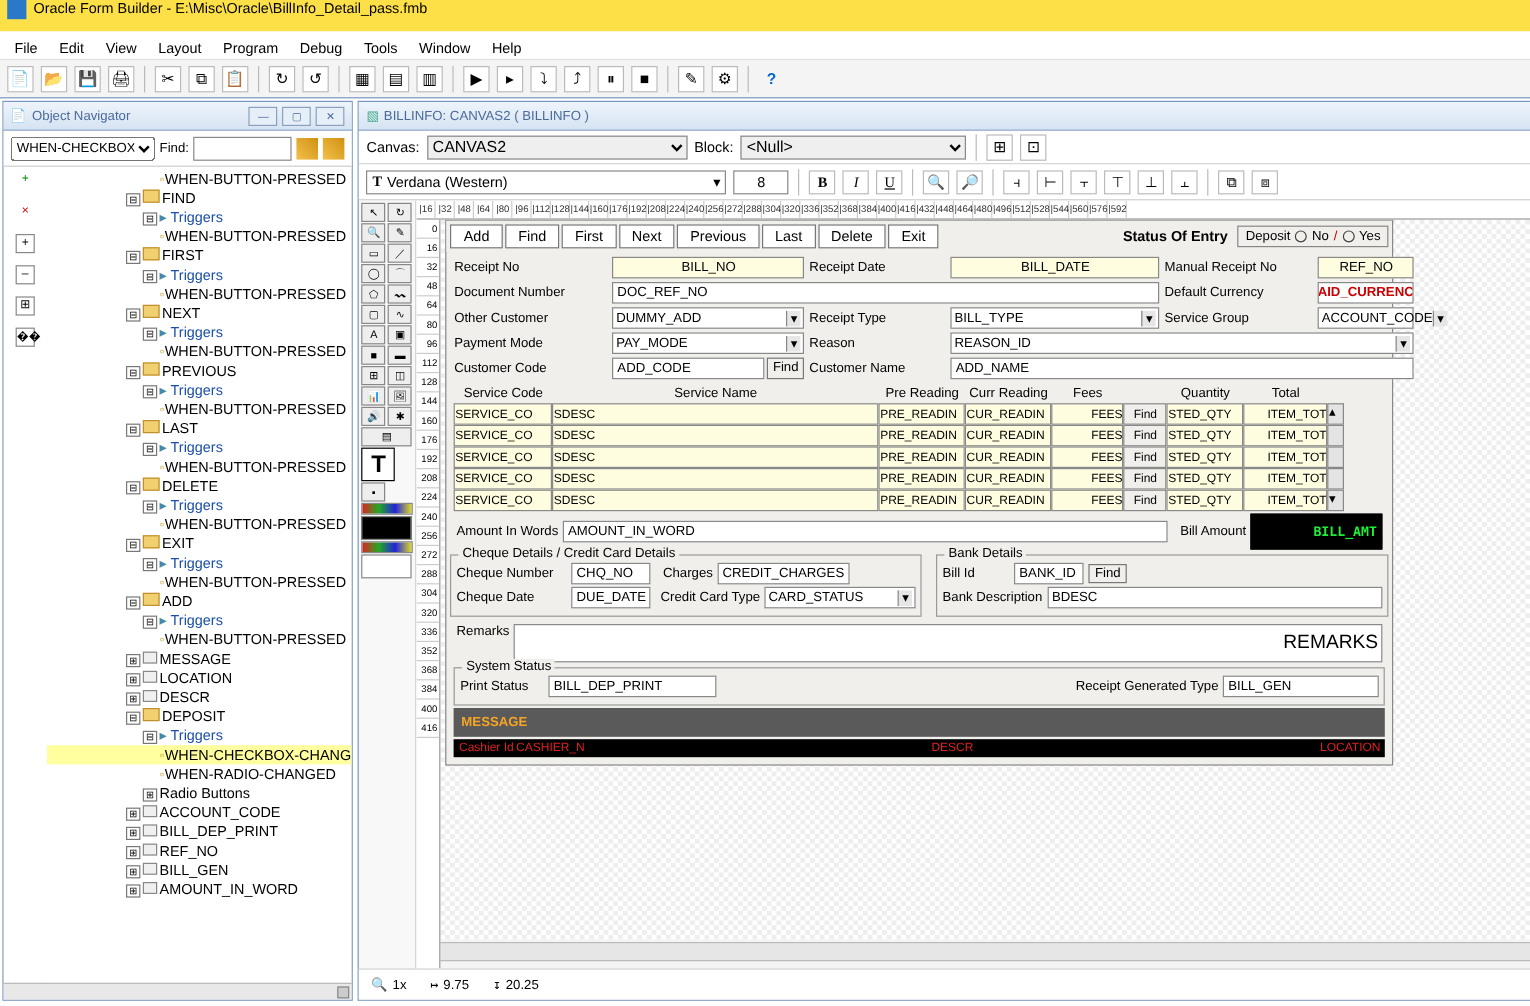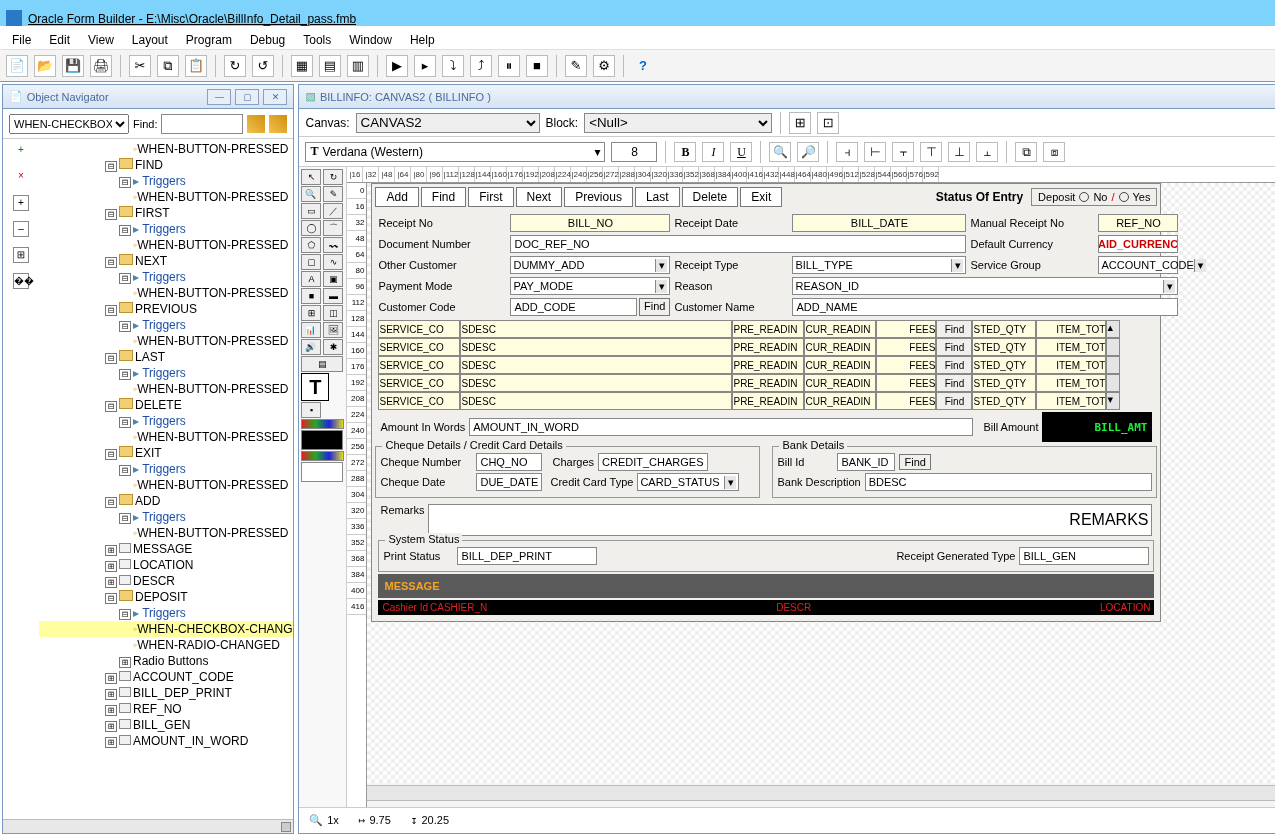--- a/index.html
+++ b/index.html
@@ -1,17 +1,17 @@
 <!DOCTYPE html>
 <html><head>
 <meta charset="utf-8">
 <style>
 * { box-sizing: border-box; margin: 0; padding: 0; font-family: "Segoe UI", Tahoma, sans-serif; }
 body { font-size: 11px; background: #fff; overflow: hidden; width: 1275px; height: 838px; }
-.title-bar { height: 26px; display: flex; align-items: flex-end; padding: 0 6px; background: #7dd3fc; text-decoration: underline; }
+.title-bar { height: 26px; display: flex; align-items: flex-start; padding: 0 6px; background: #fde047; }
 .title-bar .app-icon { width:16px;height:16px;background:#2a78c8;margin-right:6px;display:inline-block; }
 .title-bar .t { font-size:12px; color:#000; }
 .menu-bar { height: 24px; display:flex; align-items:flex-end; gap:2px; padding:0 4px; border-bottom:1px solid #e0e0e0; }
 .menu-bar span { padding:2px 8px; font-size:12px; }
 .toolbar { height: 32px; display:flex; align-items:center; gap:6px; padding:2px 6px; border-bottom:1px solid #7a99c0; background:#f4f4f4; }
 .tool-btn { width:22px;height:22px;display:inline-flex;align-items:center;justify-content:center;border:1px solid #bbb;background:#fff;font-size:13px; }
 .tool-sep { width:1px;height:22px;background:#bbb;margin:0 2px; }
 
 .workspace { display:flex; height: calc(838px - 26px - 24px - 32px - 2px); }
 .panel { border:1px solid #7a99c0; background:#f0f5fb; position:relative; display:flex;flex-direction:column; }
@@ -241,21 +241,21 @@
   <div class="panel right-panel">
     <div class="panel-title">
       <span style="display:flex;align-items:center;gap:4px;">
           <span style="color:#4a8">▧</span>
           <span>BILLINFO: CANVAS2 ( BILLINFO )</span>
         </span>
 
     </div>
     <div class="canvas-toolbar">
       <span>Canvas:</span>
-      <select style="width:184px;"><option>CANVAS2</option></select>
+      <select style="width:217px;"><option>CANVAS2</option></select>
       <span>Block:</span>
       <select style="width:188px;"><option>&lt;Null&gt;</option></select>
       <span class="tool-sep"></span>
       <span class="tool-btn">⊞</span>
       <span class="tool-btn">⊡</span>
     </div>
     <div class="canvas-toolbar2">
       <span class="font-select">
           <span style="font-family:serif;font-weight:bold;">T</span>
           <span style="margin-left:4px;">Verdana (Western)</span>
@@ -411,20 +411,31 @@
 
               <label>Customer Code</label>
               <span style="display:flex;gap:2px;">
                   <span class="fld white" style="flex:1;">ADD_CODE</span>
                   <span class="find-btn">Find</span>
                 </span>
               <label>Customer Name</label>
               <span class="fld white" style="grid-column:span 3;">ADD_NAME</span>
             </div>
 
+            <div class="grid-hdr">
+              <div>Service Code</div>
+              <div>Service Name</div>
+              <div>Pre Reading</div>
+              <div>Curr Reading</div>
+              <div>Fees</div>
+              <div></div>
+              <div>Quantity</div>
+              <div>Total</div>
+              <div></div>
+            </div>
             <div id="grid-rows">
                 <div class="grid-row">
                   <span class="cell">SERVICE_CO</span>
                   <span class="cell">SDESC</span>
                   <span class="cell">PRE_READIN</span>
                   <span class="cell">CUR_READIN</span>
                   <span class="cell ra">FEES</span>
                   <span class="cell btn">Find</span>
                   <span class="cell">STED_QTY</span>
                   <span class="cell ra">ITEM_TOT</span>
@@ -489,21 +500,21 @@
                 <div class="fs-row">
                   <label>Cheque Number</label>
                   <span class="fs-inp" style="width:66px;">CHQ_NO</span>
                   <label class="n" style="margin-left:6px;">Charges</label>
                   <span class="fs-inp" style="width:110px;">CREDIT_CHARGES</span>
                 </div>
                 <div class="fs-row">
                   <label>Cheque Date</label>
                   <span class="fs-inp" style="width:66px;">DUE_DATE</span>
                   <label class="n" style="margin-left:4px;">Credit Card Type</label>
-                  <span class="sel-fld" style="width:102px;">
+                  <span class="sel-fld" style="width:126px;">
                       <span>CARD_STATUS</span>
                       <span class="dd">▾</span>
                     </span>
                 </div>
               </div>
               <div class="fieldset">
                 <span class="legend">Bank Details</span>
                 <div class="fs-row">
                   <label style="width:56px;">Bill Id</label>
                   <span class="fs-inp" style="width:58px;">BANK_ID</span>

